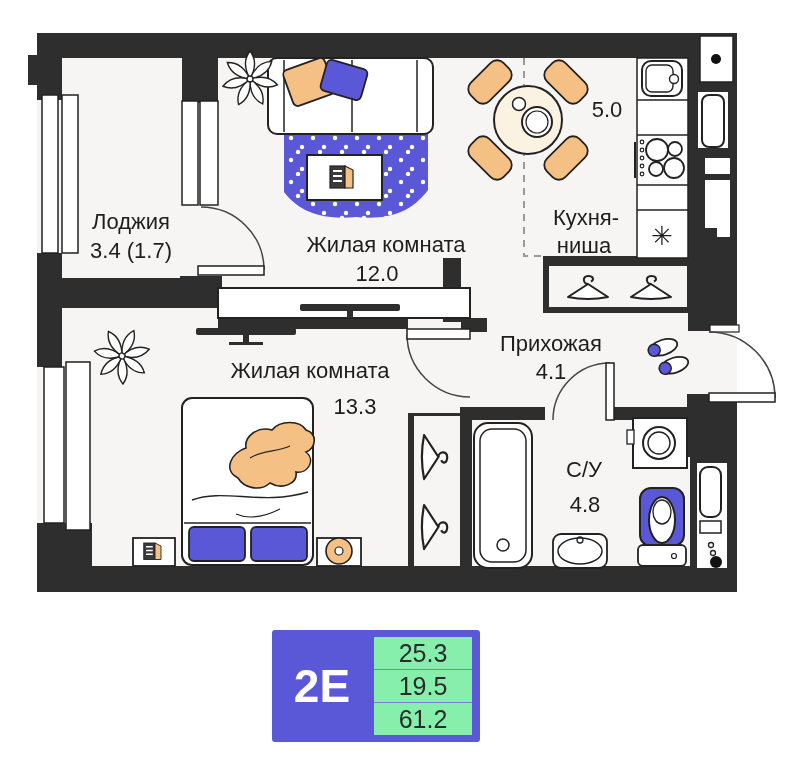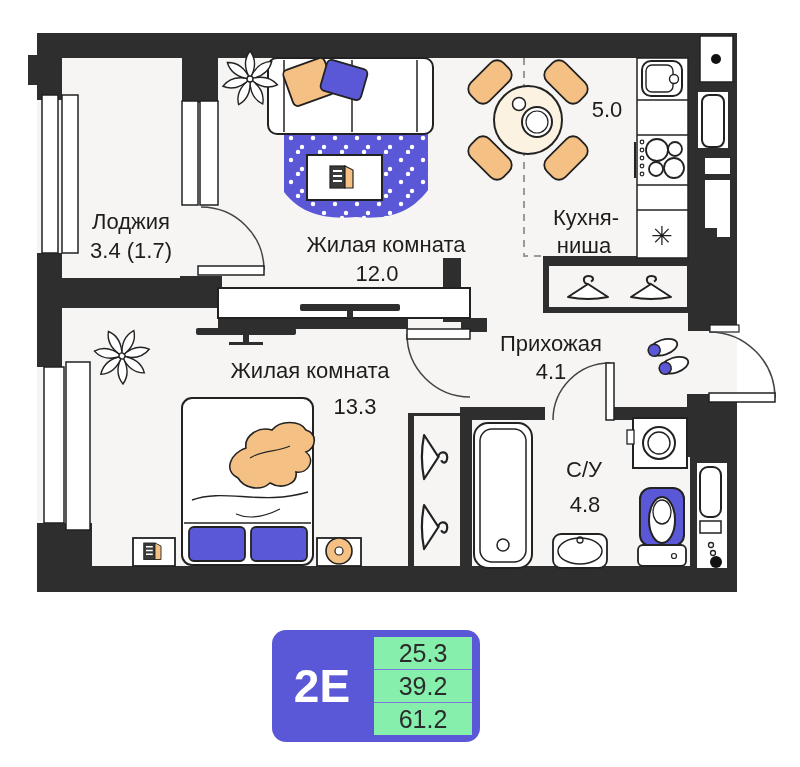--- a/index.html
+++ b/index.html
@@ -4,21 +4,21 @@
 <style>
   html,body{margin:0;padding:0;background:#ffffff;}
   .stage{position:relative;width:800px;height:767px;background:#ffffff;overflow:hidden;
          font-family:"Liberation Sans",sans-serif;}
   svg text{font-family:"Liberation Sans",sans-serif;fill:#1d1d1d;}
   .room-name{font-size:22px;}
   .room-area{font-size:22px;}
   .fridge-star{font-size:26px;}
   
   .badge{position:absolute;left:272px;top:630px;width:208px;height:112px;
-         background:#5b58d8;border-radius:14px;display:flex;}
+         background:#5b58d8;border-radius:3px;display:flex;}
   .badge-type{width:100px;display:flex;align-items:center;justify-content:center;
               color:#ffffff;font-size:46px;font-weight:bold;}
   .badge-panel{margin:5px 6px 5px 0;flex:1;background:#86efac;border:2px solid #5b58d8;
                display:flex;flex-direction:column;}
   .badge-row{flex:1;display:flex;align-items:center;justify-content:center;
              font-size:25px;color:#2b2b2b;}
   .badge-row + .badge-row{border-top:1.5px solid #7b79d9;}
 </style>
 </head>
 <body>
@@ -295,17 +295,17 @@
     <text class="room-name" x="584" y="477" text-anchor="middle">С/У</text>
     <text class="room-area" x="585" y="512" text-anchor="middle">4.8</text>
   </g>
 </svg>
 
   
   <div class="badge">
     <div class="badge-type">2Е</div>
     <div class="badge-panel">
       <div class="badge-row">25.3</div>
-      <div class="badge-row">39.2</div>
+      <div class="badge-row">19.5</div>
       <div class="badge-row">61.2</div>
     </div>
   </div>
 </div>
 
 </body></html>

